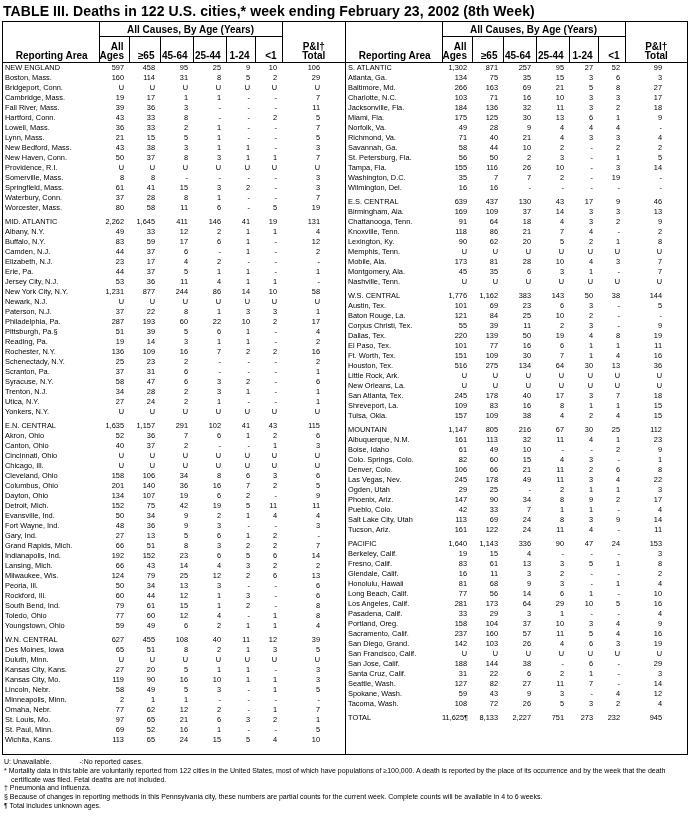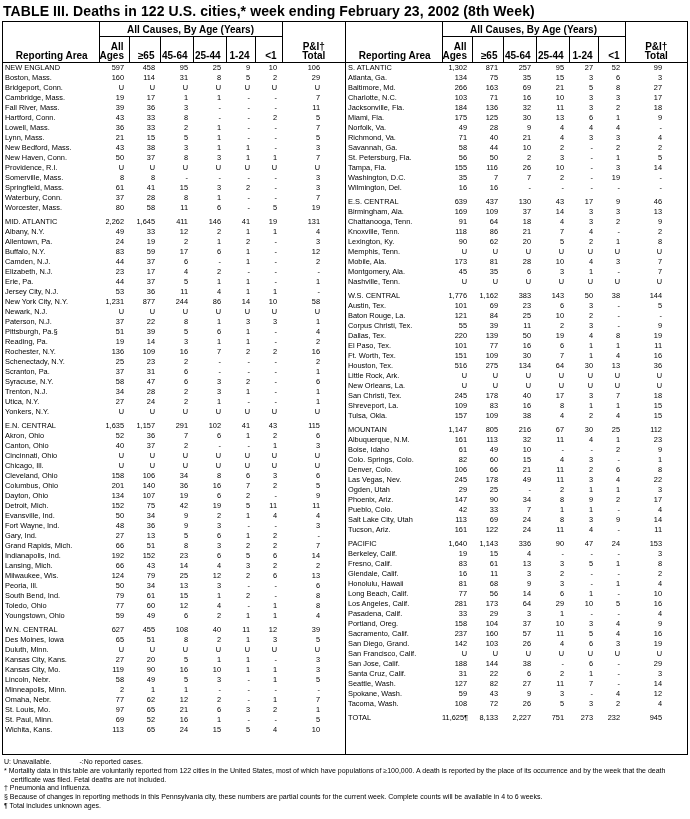--- a/index.html
+++ b/index.html
@@ -238,30 +238,20 @@
               <td class="name">Albany, N.Y.</td>
               <td class="num">49</td>
               <td class="num">33</td>
               <td class="num">12</td>
               <td class="num">2</td>
               <td class="num">1</td>
               <td class="num">1</td>
               <td class="pi">4</td>
             </tr>
             <tr class="city-row">
-              <td class="name">Allentown, Pa.</td>
-              <td class="num">24</td>
-              <td class="num">19</td>
-              <td class="num">2</td>
-              <td class="num">1</td>
-              <td class="num">2</td>
-              <td class="num">-</td>
-              <td class="pi">3</td>
-            </tr>
-            <tr class="city-row">
               <td class="name">Buffalo, N.Y.</td>
               <td class="num">83</td>
               <td class="num">59</td>
               <td class="num">17</td>
               <td class="num">6</td>
               <td class="num">1</td>
               <td class="num">-</td>
               <td class="pi">12</td>
             </tr>
             <tr class="city-row">
@@ -326,20 +316,30 @@
             </tr>
             <tr class="city-row">
               <td class="name">Paterson, N.J.</td>
               <td class="num">37</td>
               <td class="num">22</td>
               <td class="num">8</td>
               <td class="num">1</td>
               <td class="num">3</td>
               <td class="num">3</td>
               <td class="pi">1</td>
+            </tr>
+            <tr class="city-row">
+              <td class="name">Philadelphia, Pa.</td>
+              <td class="num">287</td>
+              <td class="num">193</td>
+              <td class="num">60</td>
+              <td class="num">22</td>
+              <td class="num">10</td>
+              <td class="num">2</td>
+              <td class="pi">17</td>
             </tr>
             <tr class="city-row">
               <td class="name">Pittsburgh, Pa.§</td>
               <td class="num">51</td>
               <td class="num">39</td>
               <td class="num">5</td>
               <td class="num">6</td>
               <td class="num">1</td>
               <td class="num">-</td>
               <td class="pi">4</td>
@@ -587,20 +587,30 @@
               <td class="num">6</td>
               <td class="pi">13</td>
             </tr>
             <tr class="city-row">
               <td class="name">Peoria, Ill.</td>
               <td class="num">50</td>
               <td class="num">34</td>
               <td class="num">13</td>
               <td class="num">3</td>
               <td class="num">-</td>
+              <td class="num">-</td>
+              <td class="pi">6</td>
+            </tr>
+            <tr class="city-row">
+              <td class="name">Rockford, Ill.</td>
+              <td class="num">60</td>
+              <td class="num">44</td>
+              <td class="num">12</td>
+              <td class="num">1</td>
+              <td class="num">3</td>
               <td class="num">-</td>
               <td class="pi">6</td>
             </tr>
             <tr class="city-row">
               <td class="name">South Bend, Ind.</td>
               <td class="num">79</td>
               <td class="num">61</td>
               <td class="num">15</td>
               <td class="num">1</td>
               <td class="num">2</td>
@@ -1095,21 +1105,21 @@
               <td class="name">New Orleans, La.</td>
               <td class="num">U</td>
               <td class="num">U</td>
               <td class="num">U</td>
               <td class="num">U</td>
               <td class="num">U</td>
               <td class="num">U</td>
               <td class="pi">U</td>
             </tr>
             <tr class="city-row">
-              <td class="name">San Christi, Tex.</td>
+              <td class="name">San Atlanta, Tex.</td>
               <td class="num">245</td>
               <td class="num">178</td>
               <td class="num">40</td>
               <td class="num">17</td>
               <td class="num">3</td>
               <td class="num">7</td>
               <td class="pi">18</td>
             </tr>
             <tr class="city-row">
               <td class="name">Shreveport, La.</td>

